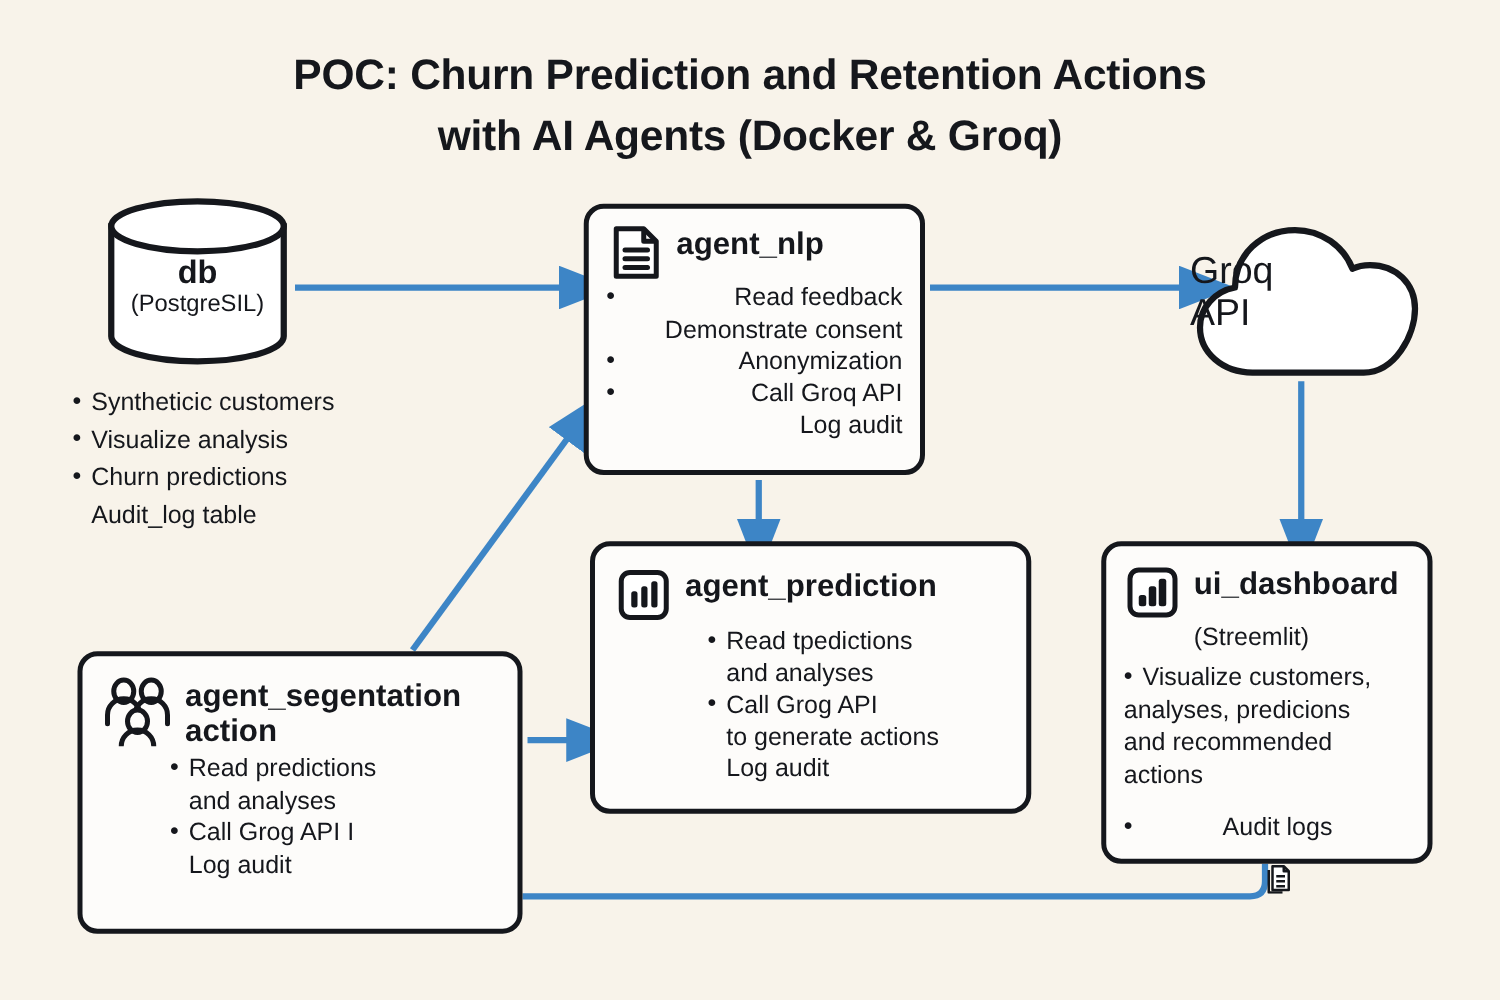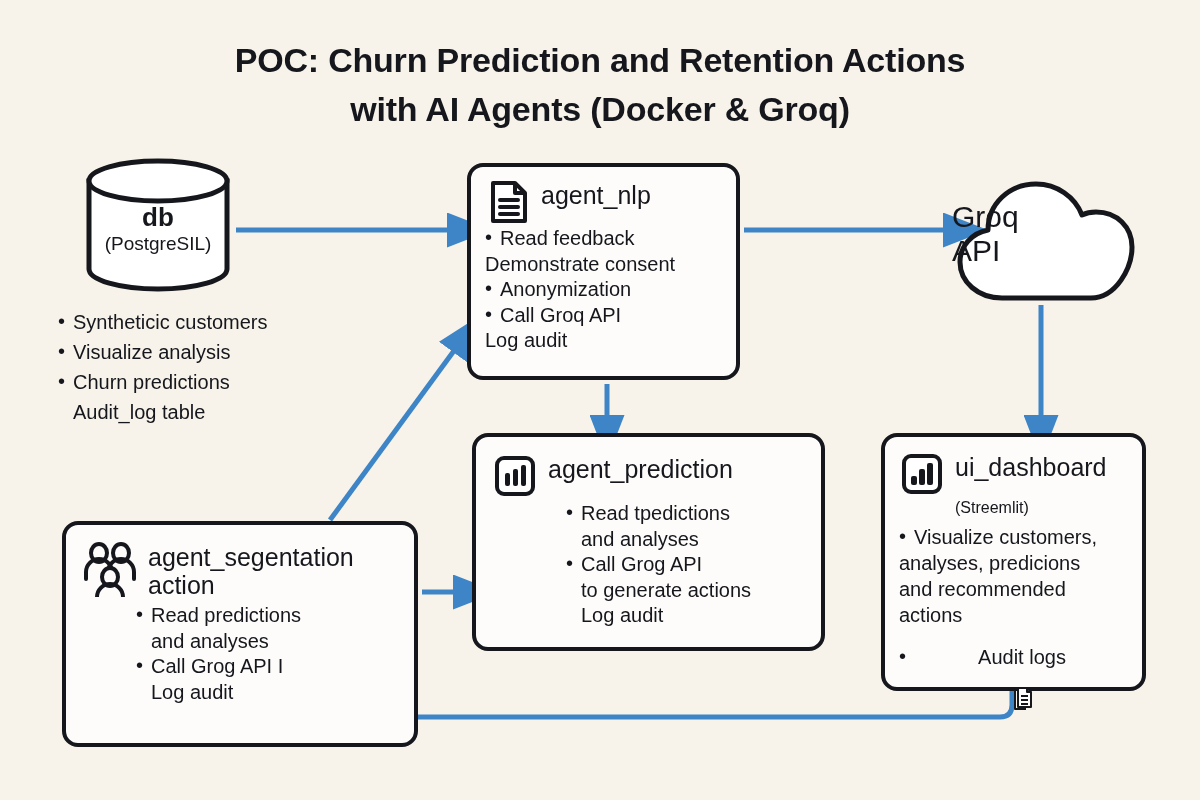--- a/index.html
+++ b/index.html
@@ -55,26 +55,26 @@
     gap: 10px;
   }
   .node-icon {
     flex: 0 0 auto;
     width: 46px;
     height: 46px;
   }
   .node-icon svg { display: block; width: 46px; height: 46px; }
   .node-title {
     font-size: 25px;
-    font-weight: normal;
+    font-weight: bold;
     line-height: 1.12;
     padding-top: 2px;
   }
   .node-sub {
-    font-size: 16px;
+    font-size: 20px;
     line-height: 1.2;
   }
   .bullets {
     margin: 0;
     padding: 0;
     list-style: none;
   }
   .bullets li {
     font-size: 20px;
     line-height: 1.28;
@@ -140,21 +140,21 @@
     white-space: pre-line;
   }
 
   
   #node-nlp {
     left: 467px; top: 163px;
     width: 273px; height: 217px;
     padding: 12px 14px 8px 14px;
   }
   #node-nlp .node-title { font-size: 25px; }
-  #node-nlp .bullets { margin-top: 1px; text-align: left; }
+  #node-nlp .bullets { margin-top: 1px; text-align: right; }
 
   #node-prediction {
     left: 472px; top: 433px;
     width: 353px; height: 218px;
     padding: 16px 16px 8px 16px;
   }
   #node-prediction .bullets { margin-top: 2px; padding-left: 74px; }
 
   #node-dashboard {
     left: 881px; top: 433px;

